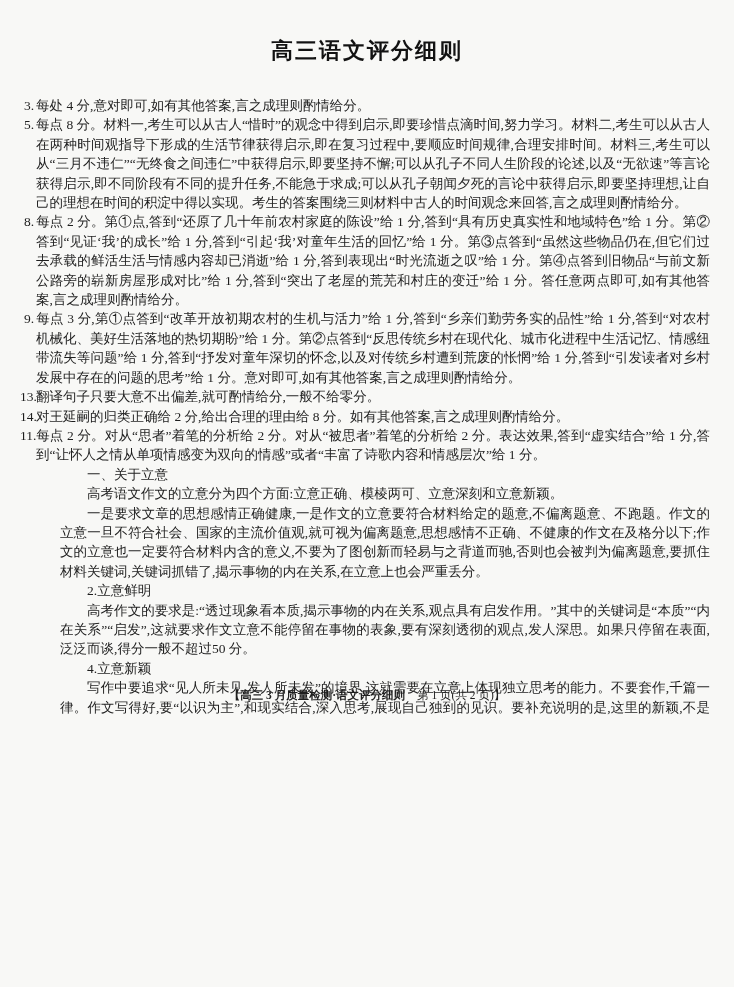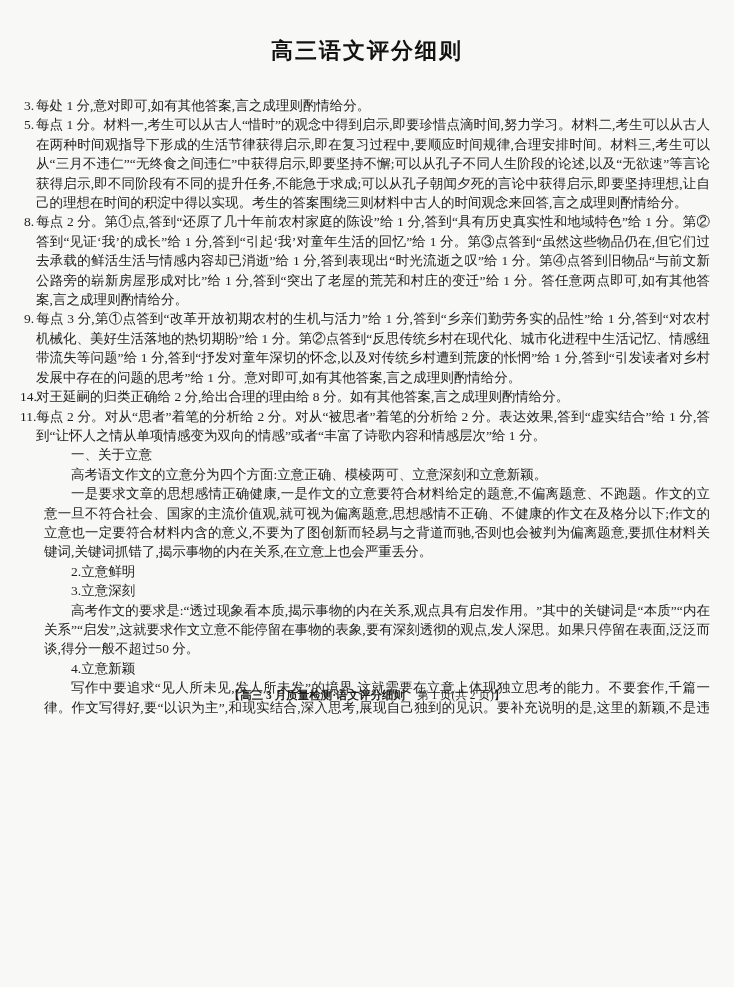--- a/index.html
+++ b/index.html
@@ -33,21 +33,21 @@
   .item { margin: 0; }
   .item .num {
     display: inline-block;
     width: 14px;
     padding-right: 2px;
     margin-left: -16px;
     text-align: right;
     white-space: nowrap;
   }
   .essay { margin-left: 8px; }          
-  .essay p { text-indent: 2em; }        
+  .essay p { text-indent: 2em; margin-left: 16px; }        
   .footer {
     position: absolute;
     left: 0; right: 0;
     bottom: 16px;
     text-align: center;
     font-size: 11.5px;
     color: #1e1e1e;
     white-space: nowrap;
   }
   .footer .f-bold { font-weight: bold; }
@@ -55,44 +55,44 @@
 </style>
 </head>
 <body>
 
 <div class="page">
 
   <h1 class="doc-title">高三语文评分细则</h1>
 
   <div class="content">
 
-    <p class="item"><span class="num">3.</span><span>每处 1 分,意对即可,如有其他答案,言之成理则酌情给分。</span></p>
+    <p class="item"><span class="num">3.</span><span>每处 4 分,意对即可,如有其他答案,言之成理则酌情给分。</span></p>
 
 
-    <p class="item"><span class="num">5.</span><span>每点 1 分。材料一,考生可以从古人“惜时”的观念中得到启示,即要珍惜点滴时间,努力学习。材料二,考生可以从古人在两种时间观指导下形成的生活节律获得启示,即在复习过程中,要顺应时间规律,合理安排时间。材料三,考生可以从“三月不违仁”“无终食之间违仁”中获得启示,即要坚持不懈;可以从孔子不同人生阶段的论述,以及“无欲速”等言论获得启示,即不同阶段有不同的提升任务,不能急于求成;可以从孔子朝闻夕死的言论中获得启示,即要坚持理想,让自己的理想在时间的积淀中得以实现。考生的答案围绕三则材料中古人的时间观念来回答,言之成理则酌情给分。</span></p>
+    <p class="item"><span class="num">5.</span><span>每点 8 分。材料一,考生可以从古人“惜时”的观念中得到启示,即要珍惜点滴时间,努力学习。材料二,考生可以从古人在两种时间观指导下形成的生活节律获得启示,即在复习过程中,要顺应时间规律,合理安排时间。材料三,考生可以从“三月不违仁”“无终食之间违仁”中获得启示,即要坚持不懈;可以从孔子不同人生阶段的论述,以及“无欲速”等言论获得启示,即不同阶段有不同的提升任务,不能急于求成;可以从孔子朝闻夕死的言论中获得启示,即要坚持理想,让自己的理想在时间的积淀中得以实现。考生的答案围绕三则材料中古人的时间观念来回答,言之成理则酌情给分。</span></p>
 
     <p class="item"><span class="num">8.</span><span>每点 2 分。第①点,答到“还原了几十年前农村家庭的陈设”给 1 分,答到“具有历史真实性和地域特色”给 1 分。第②答到“见证‘我’的成长”给 1 分,答到“引起‘我’对童年生活的回忆”给 1 分。第③点答到“虽然这些物品仍在,但它们过去承载的鲜活生活与情感内容却已消逝”给 1 分,答到表现出“时光流逝之叹”给 1 分。第④点答到旧物品“与前文新公路旁的崭新房屋形成对比”给 1 分,答到“突出了老屋的荒芜和村庄的变迁”给 1 分。答任意两点即可,如有其他答案,言之成理则酌情给分。</span></p>
 
     <p class="item"><span class="num">9.</span><span>每点 3 分,第①点答到“改革开放初期农村的生机与活力”给 1 分,答到“乡亲们勤劳务实的品性”给 1 分,答到“对农村机械化、美好生活落地的热切期盼”给 1 分。第②点答到“反思传统乡村在现代化、城市化进程中生活记忆、情感纽带流失等问题”给 1 分,答到“抒发对童年深切的怀念,以及对传统乡村遭到荒废的怅惘”给 1 分,答到“引发读者对乡村发展中存在的问题的思考”给 1 分。意对即可,如有其他答案,言之成理则酌情给分。</span></p>
 
+    <p class="item"><span class="num">13.</span><span>翻译句子只要大意不出偏差,就可酌情给分,一般不给零分。</span></p>
 
     <p class="item"><span class="num">14.</span><span>对王延嗣的归类正确给 2 分,给出合理的理由给 8 分。如有其他答案,言之成理则酌情给分。</span></p>
 
     <p class="item"><span class="num">11.</span><span>每点 2 分。对从“思者”着笔的分析给 2 分。对从“被思者”着笔的分析给 2 分。表达效果,答到“虚实结合”给 1 分,答到“让怀人之情从单项情感变为双向的情感”或者“丰富了诗歌内容和情感层次”给 1 分。</span></p>
 
 
     <div class="essay">
       <p>一、关于立意</p>
       <p>高考语文作文的立意分为四个方面:立意正确、模棱两可、立意深刻和立意新颖。</p>
 
       <p>一是要求文章的思想感情正确健康,一是作文的立意要符合材料给定的题意,不偏离题意、不跑题。作文的立意一旦不符合社会、国家的主流价值观,就可视为偏离题意,思想感情不正确、不健康的作文在及格分以下;作文的立意也一定要符合材料内含的意义,不要为了图创新而轻易与之背道而驰,否则也会被判为偏离题意,要抓住材料关键词,关键词抓错了,揭示事物的内在关系,在立意上也会严重丢分。</p>
 
       <p>2.立意鲜明</p>
 
-      <p>3.立意深刻</p>
       <p>高考作文的要求是:“透过现象看本质,揭示事物的内在关系,观点具有启发作用。”其中的关键词是“本质”“内在关系”“启发”,这就要求作文立意不能停留在事物的表象,要有深刻透彻的观点,发人深思。如果只停留在表面,泛泛而谈,得分一般不超过50 分。</p>
 
       <p>4.立意新颖</p>
       <p>写作中要追求“见人所未见,发人所未发”的境界,这就需要在立意上体现独立思考的能力。不要套作,千篇一律。作文写得好,要“以识为主”,和现实结合,深入思考,展现自己独到的见识。要补充说明的是,这里的新颖,不是违背材料主旨和主流价值观,特立独行,危言耸听,吸引人眼球,这样只会适得其反。</p>
 
       <p>二、关于等级</p>
       <p>具体评分,可参考列表《高考作文等级评分标准》。</p>
       <p>作文等级评分标准(满分:60 分)</p>
     </div>
 

